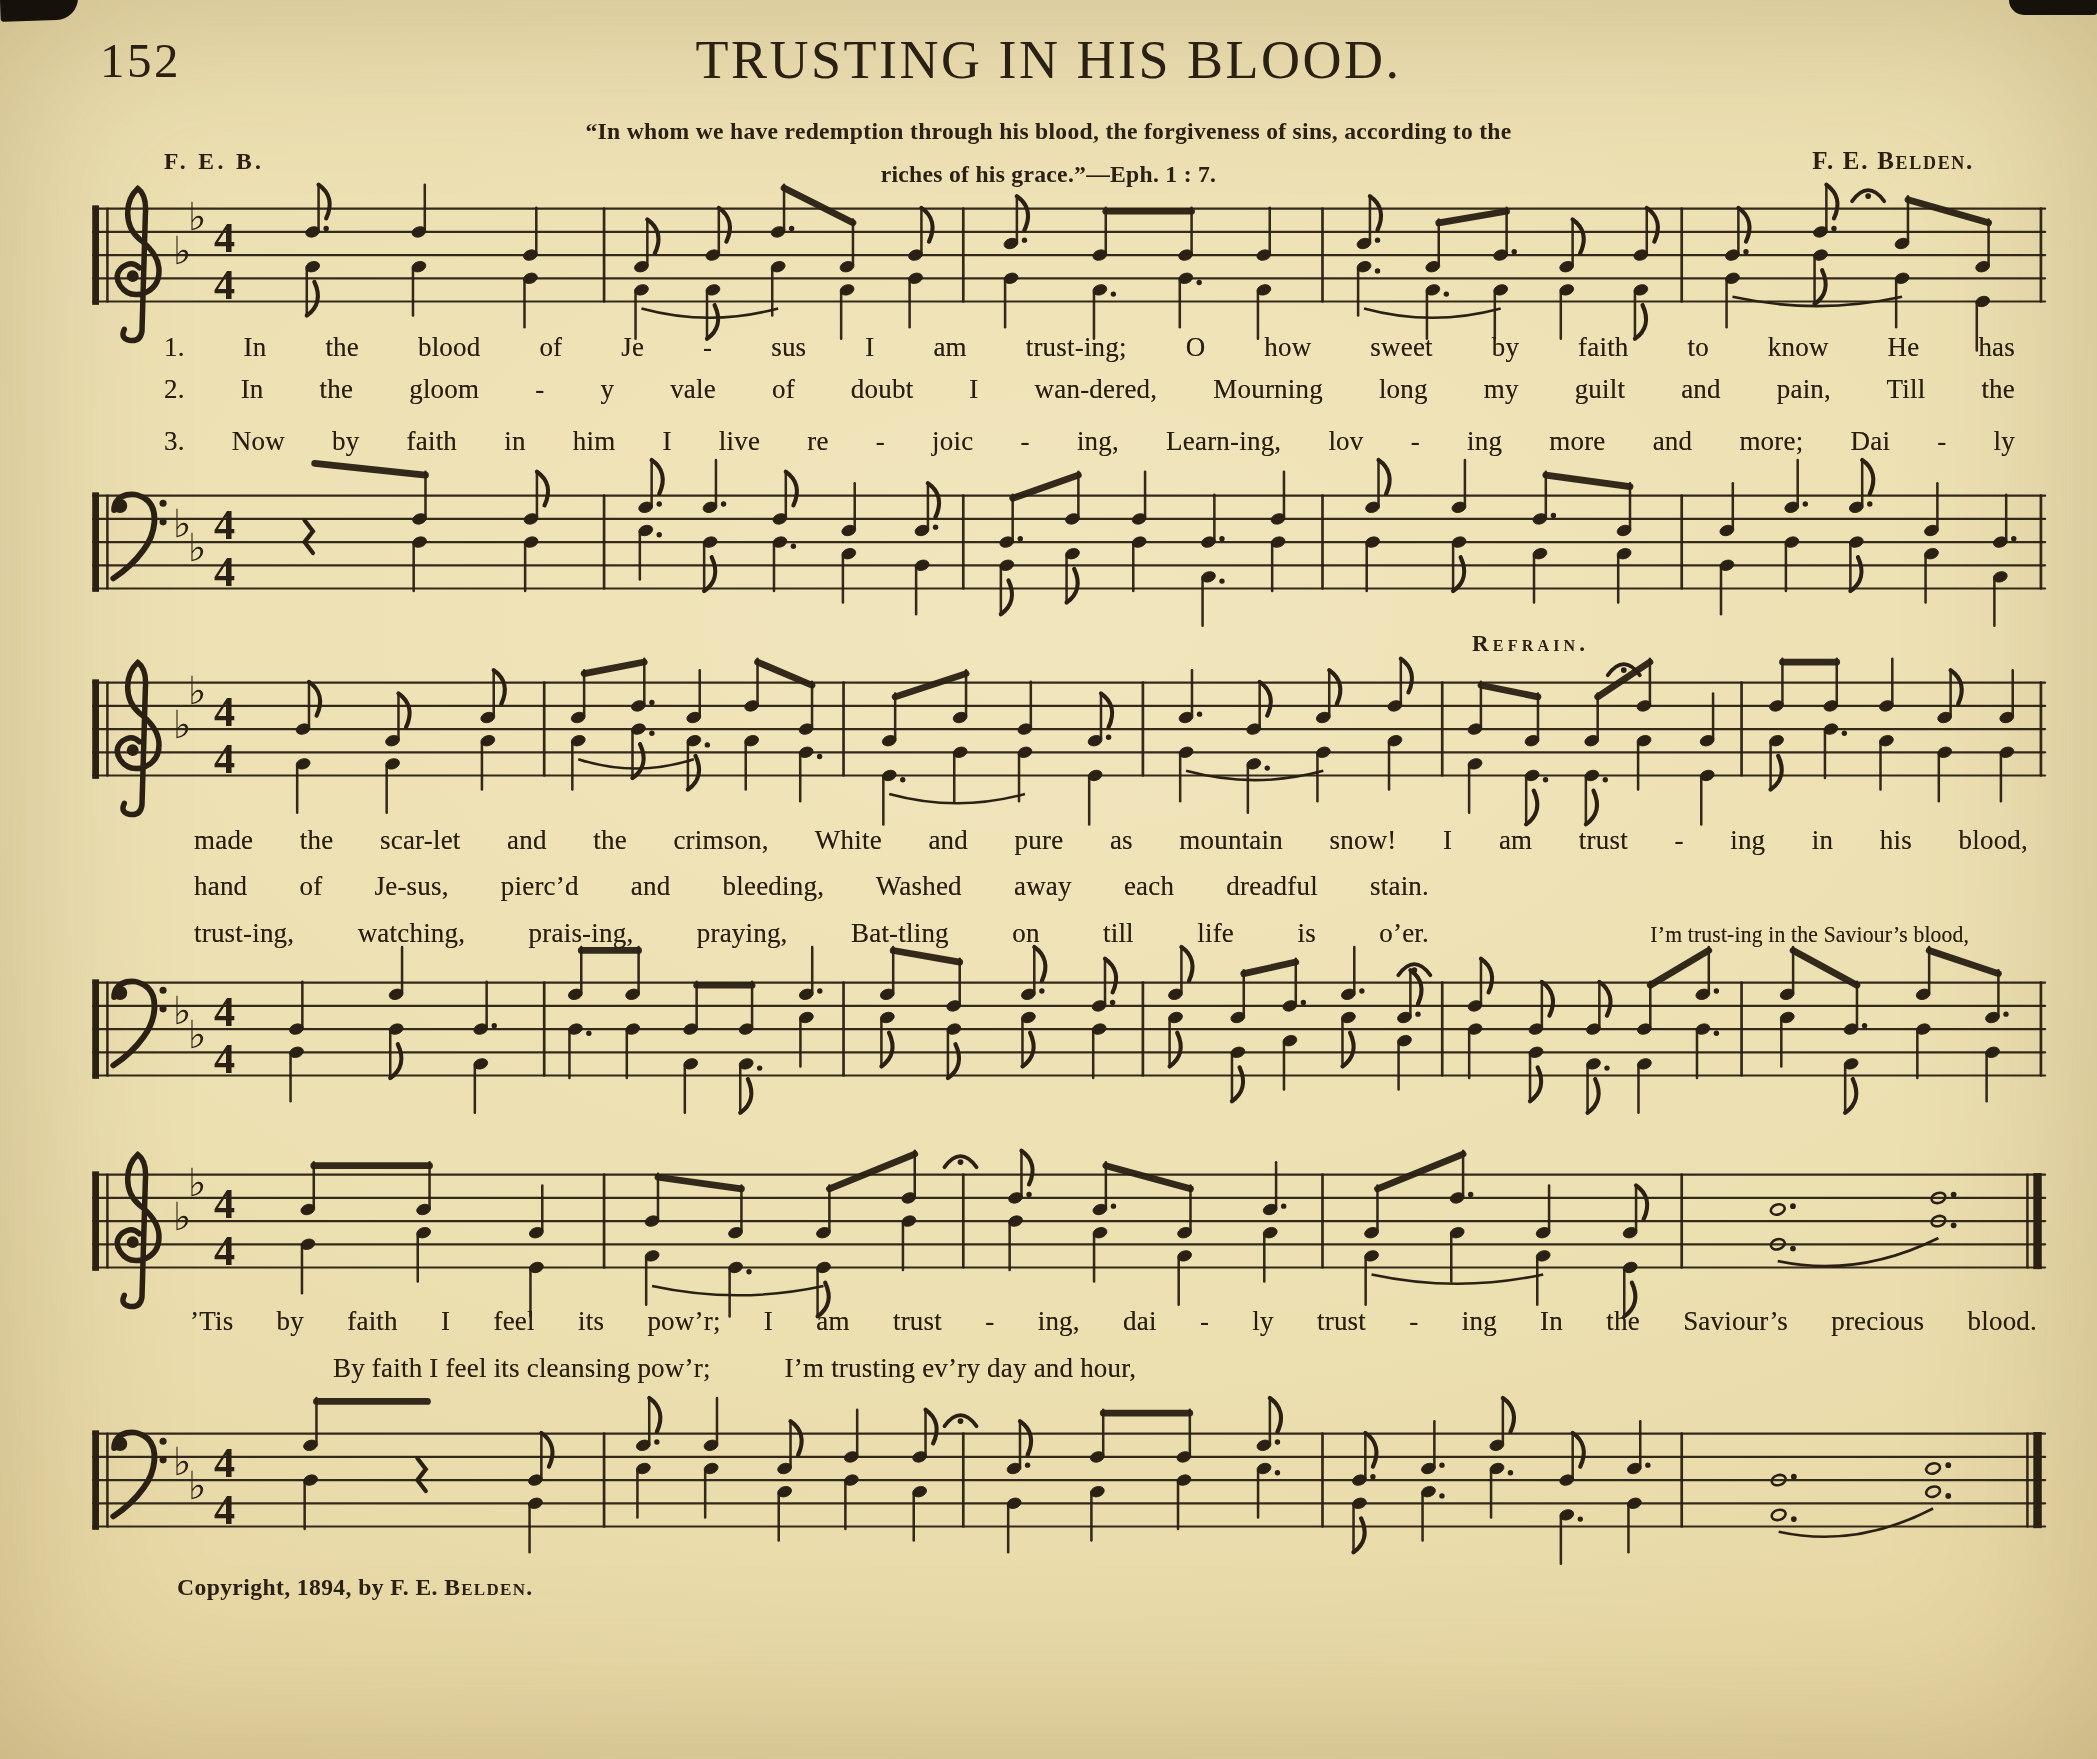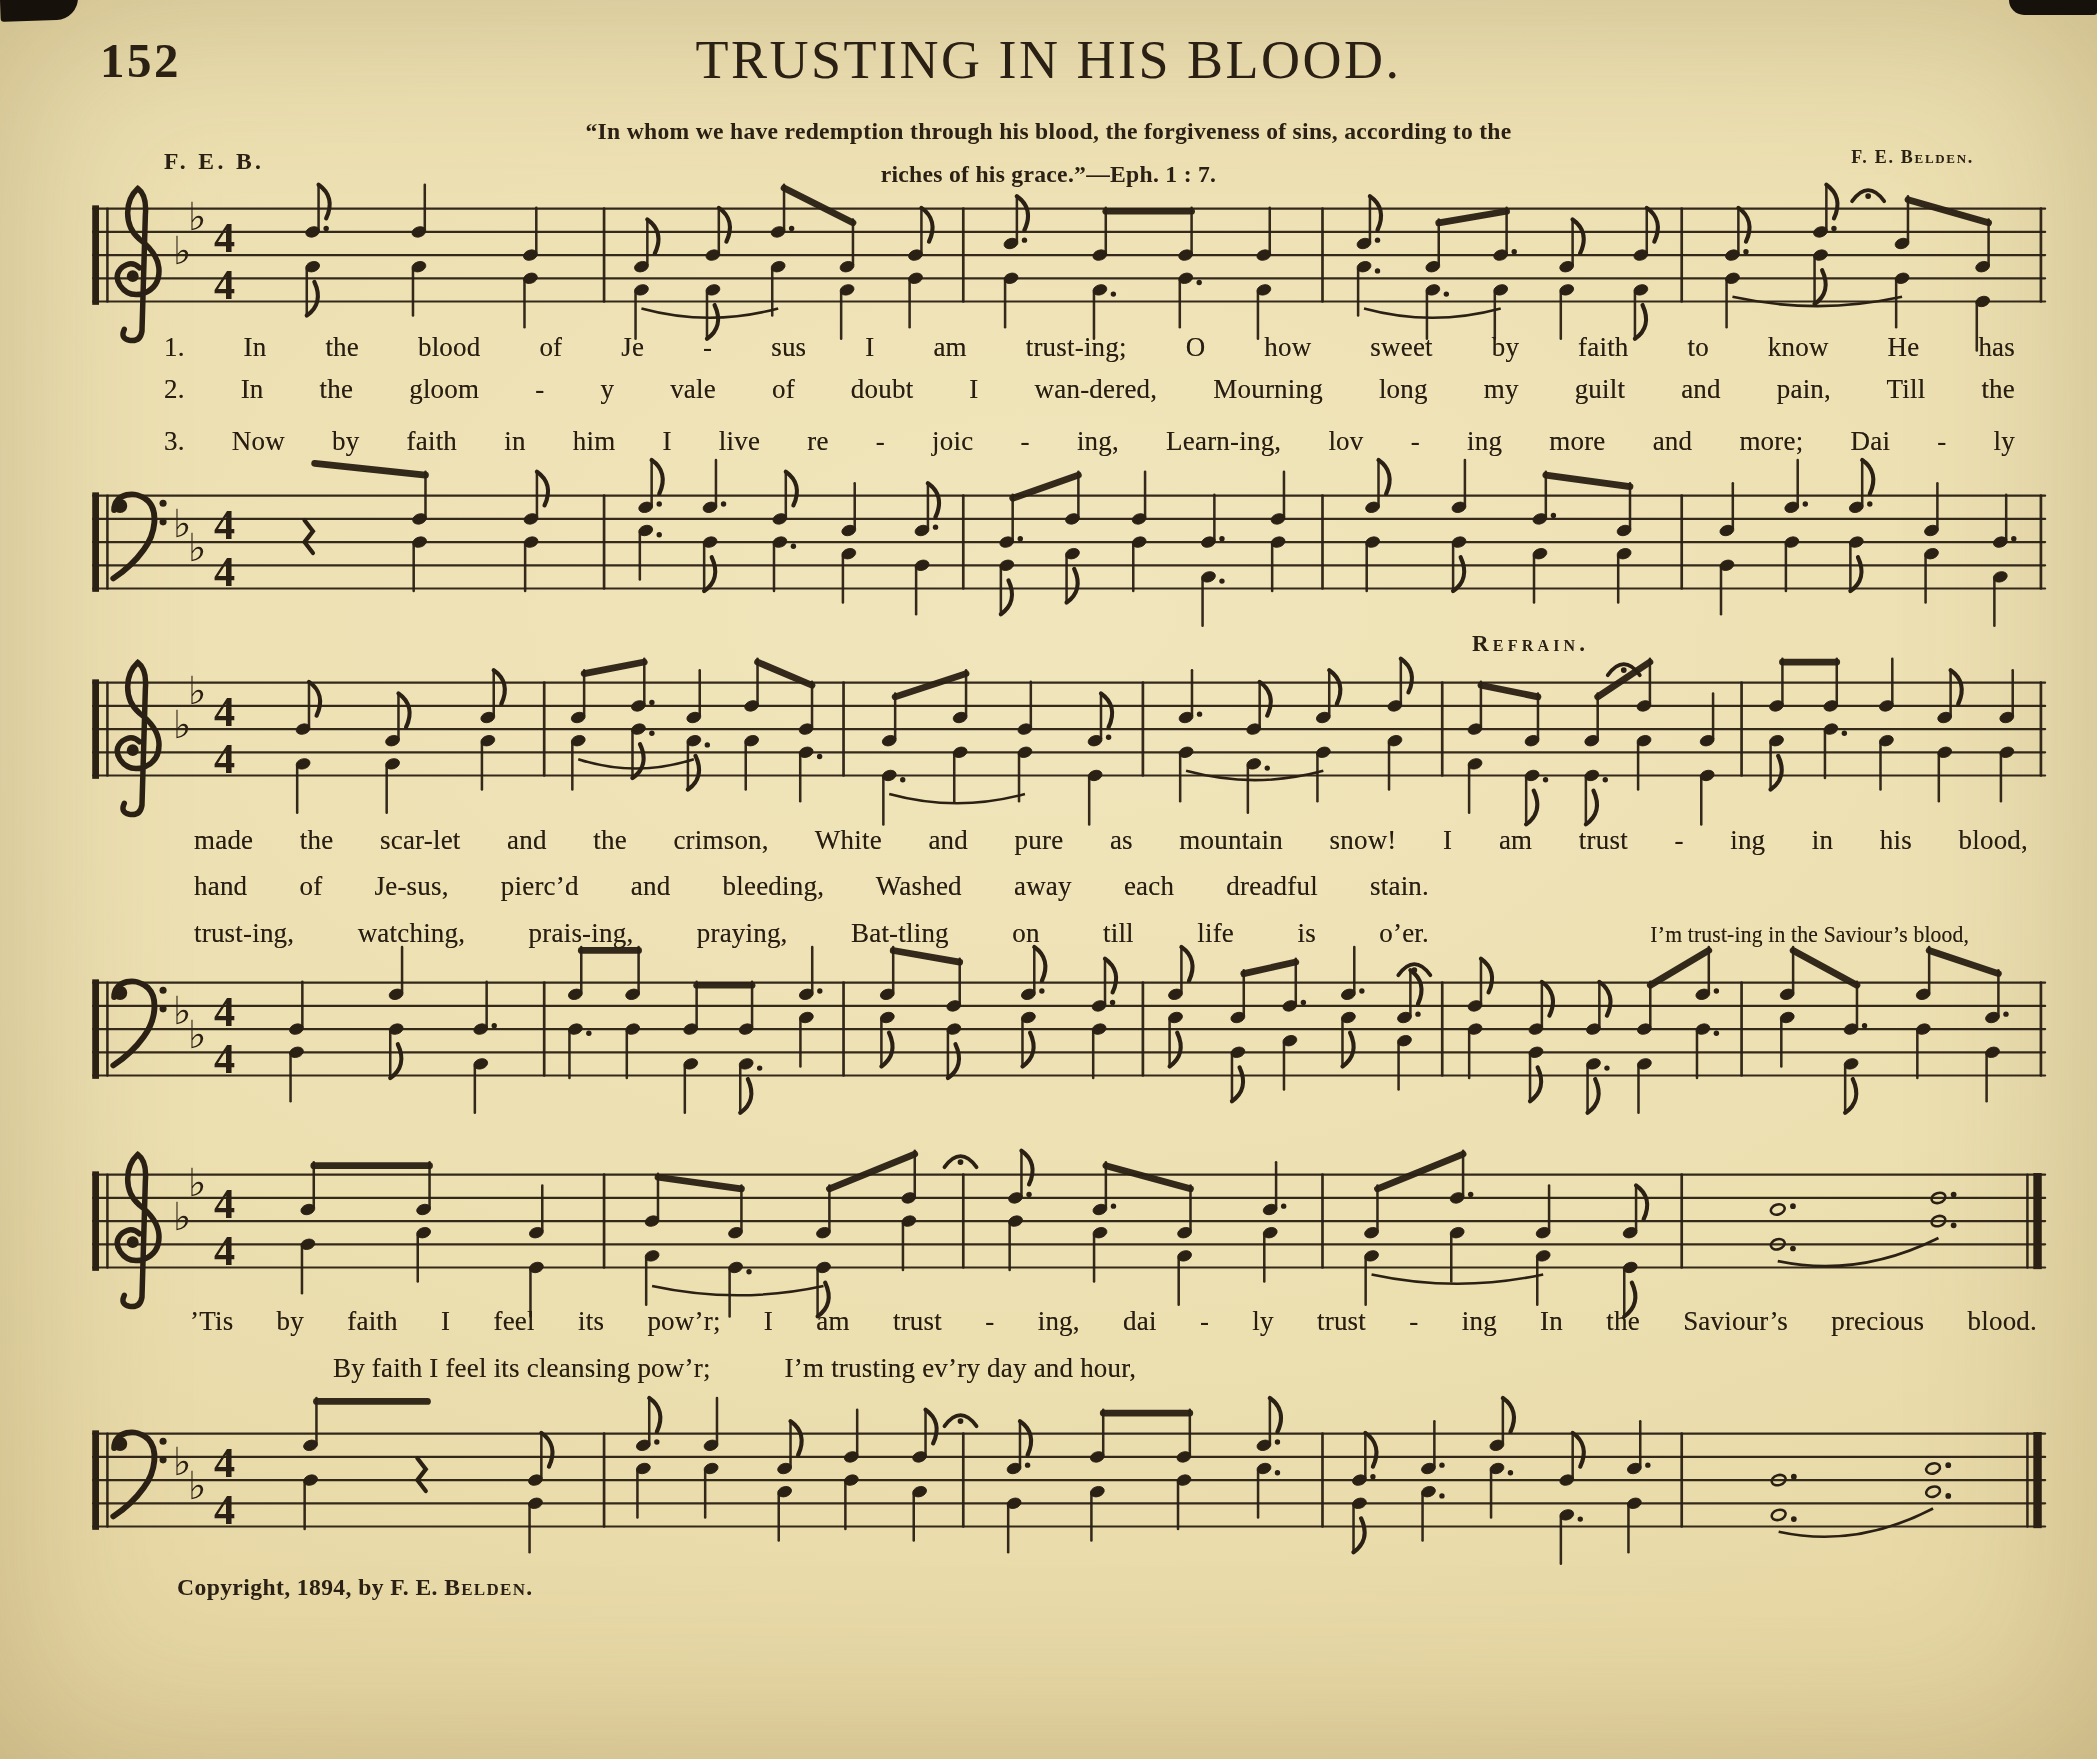--- a/index.html
+++ b/index.html
@@ -9,27 +9,27 @@
     background:
       radial-gradient(125% 95% at 50% 35%, #f1e5bc 0%, #ecdfb0 45%, #e5d5a1 78%, #d9c58b 100%);
     box-shadow: inset 0 0 186px rgba(110,85,40,.28);
     font-family:"Liberation Serif", "DejaVu Serif", serif;
     color:#2a2013;
     overflow:hidden;
   }
   .artifact{position:absolute;background:#16110a;}
   #artifact-tl{left:0;top:0;width:78px;height:22px;border-radius:0 0 22px 3.4px;transform:rotate(-2deg);transform-origin:left top;}
   #artifact-tr{right:0;top:0;width:88px;height:15px;border-radius:0 0 3.4px 17px;}
-  #page-number{position:absolute;left:100px;top:32px;font-size:49px;font-weight:bold;letter-spacing:2.5px;}
+  #page-number{position:absolute;left:100px;top:32px;font-size:49px;font-weight:normal;letter-spacing:2.5px;}
   #page-title{position:absolute;left:0;right:0;top:29px;text-align:center;font-size:54px;letter-spacing:2.5px;}
   .quote{position:absolute;left:0;right:0;text-align:center;font-size:23.6px;font-weight:bold;letter-spacing:0.3px;}
   #quote-1{top:118px;}
   #quote-2{top:161px;}
   #author-initials{position:absolute;left:164px;top:148px;font-size:23.6px;font-weight:bold;letter-spacing:3.4px;}
-  #composer-credit{position:absolute;right:123px;top:147px;font-size:18px;font-weight:bold;font-variant:small-caps;letter-spacing:1.7px;}
+  #composer-credit{position:absolute;right:123px;top:147px;font-size:25px;font-weight:bold;font-variant:small-caps;letter-spacing:1.7px;}
   .staff{position:absolute;left:72px;width:1990px;height:194px;}
   #staff-1{top:164px;}  #staff-2{top:451px;}
   #staff-3{top:638px;}  #staff-4{top:938px;}
   #staff-5{top:1130px;} #staff-6{top:1389px;}
   .lyric{position:absolute;font-size:27px;letter-spacing:0.2px;color:#271e11;
          text-shadow:0 0 0.4px rgba(42,32,19,.55);white-space:normal;}
   .spread{text-align:justify;text-align-last:justify;}
   #verse-1{left:164px;top:332px;width:1851px;}
   #verse-2{left:164px;top:374px;width:1851px;}
   #verse-3{left:164px;top:426px;width:1851px;}

